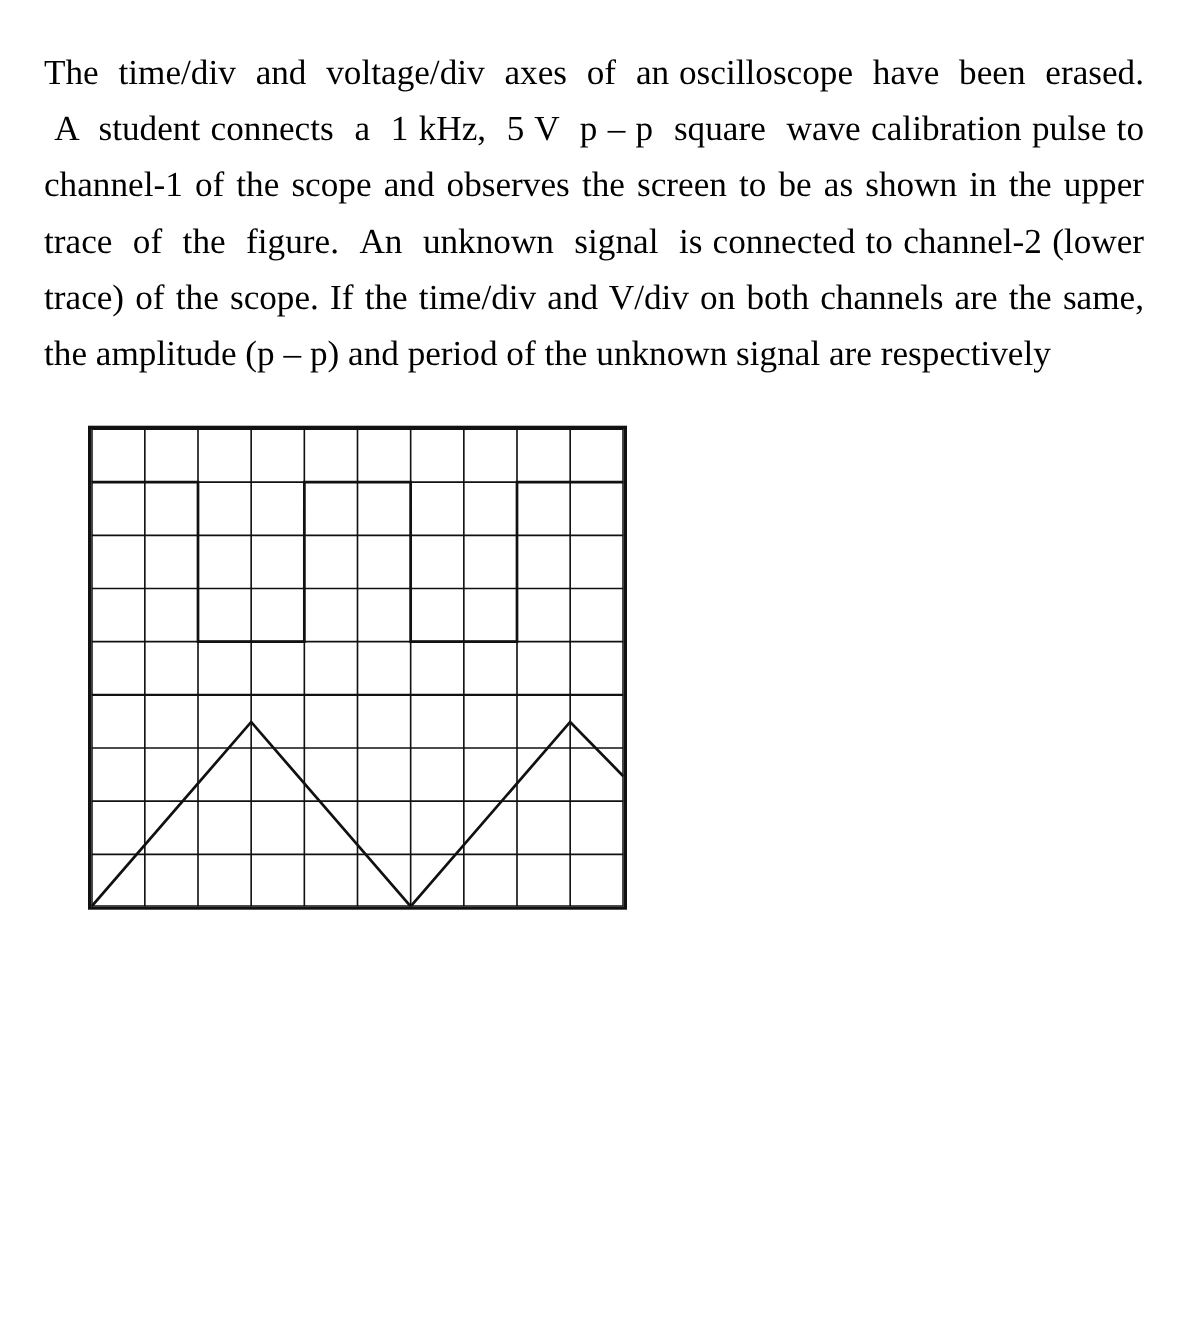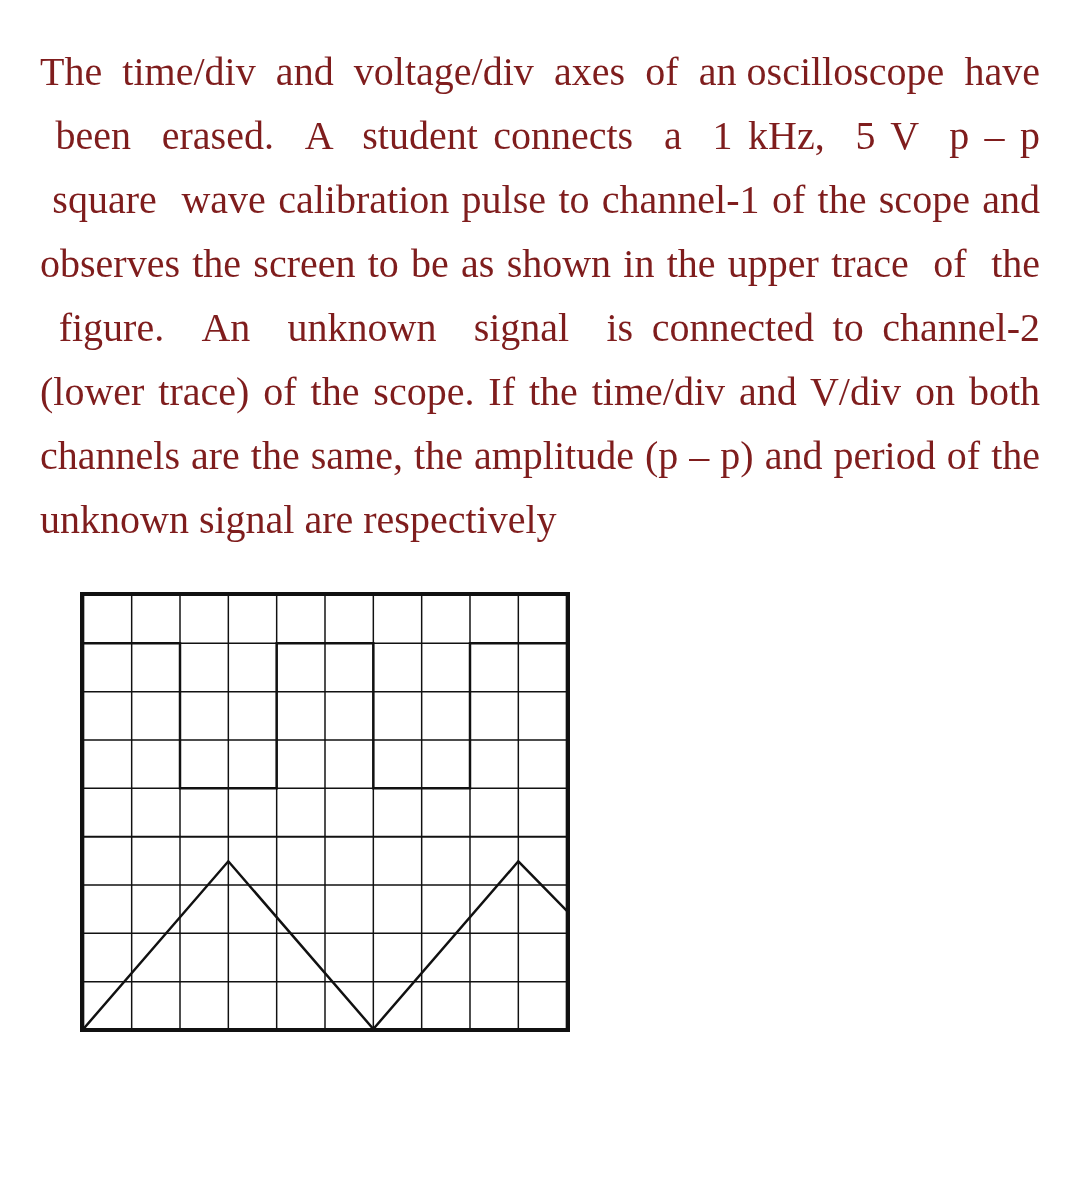--- a/index.html
+++ b/index.html
@@ -15,23 +15,23 @@
       font-family: Georgia, 'Times New Roman', serif;
       padding: 40px 40px 40px 40px;
     }
 
     .main-container {
       max-width: 1000px;
       margin: 0 auto;
     }
 
     .problem-text {
-      font-size: 40px;
+      font-size: 32px;
       line-height: 1.6;
-      color: #7f1d1d;
+      color: #000000;
       text-align: justify;
       margin-bottom: 40px;
     }
 
     .oscilloscope-figure {
       margin-top: 20px;
       display: flex;
       justify-content: flex-start;
       padding-left: 40px;
     }

